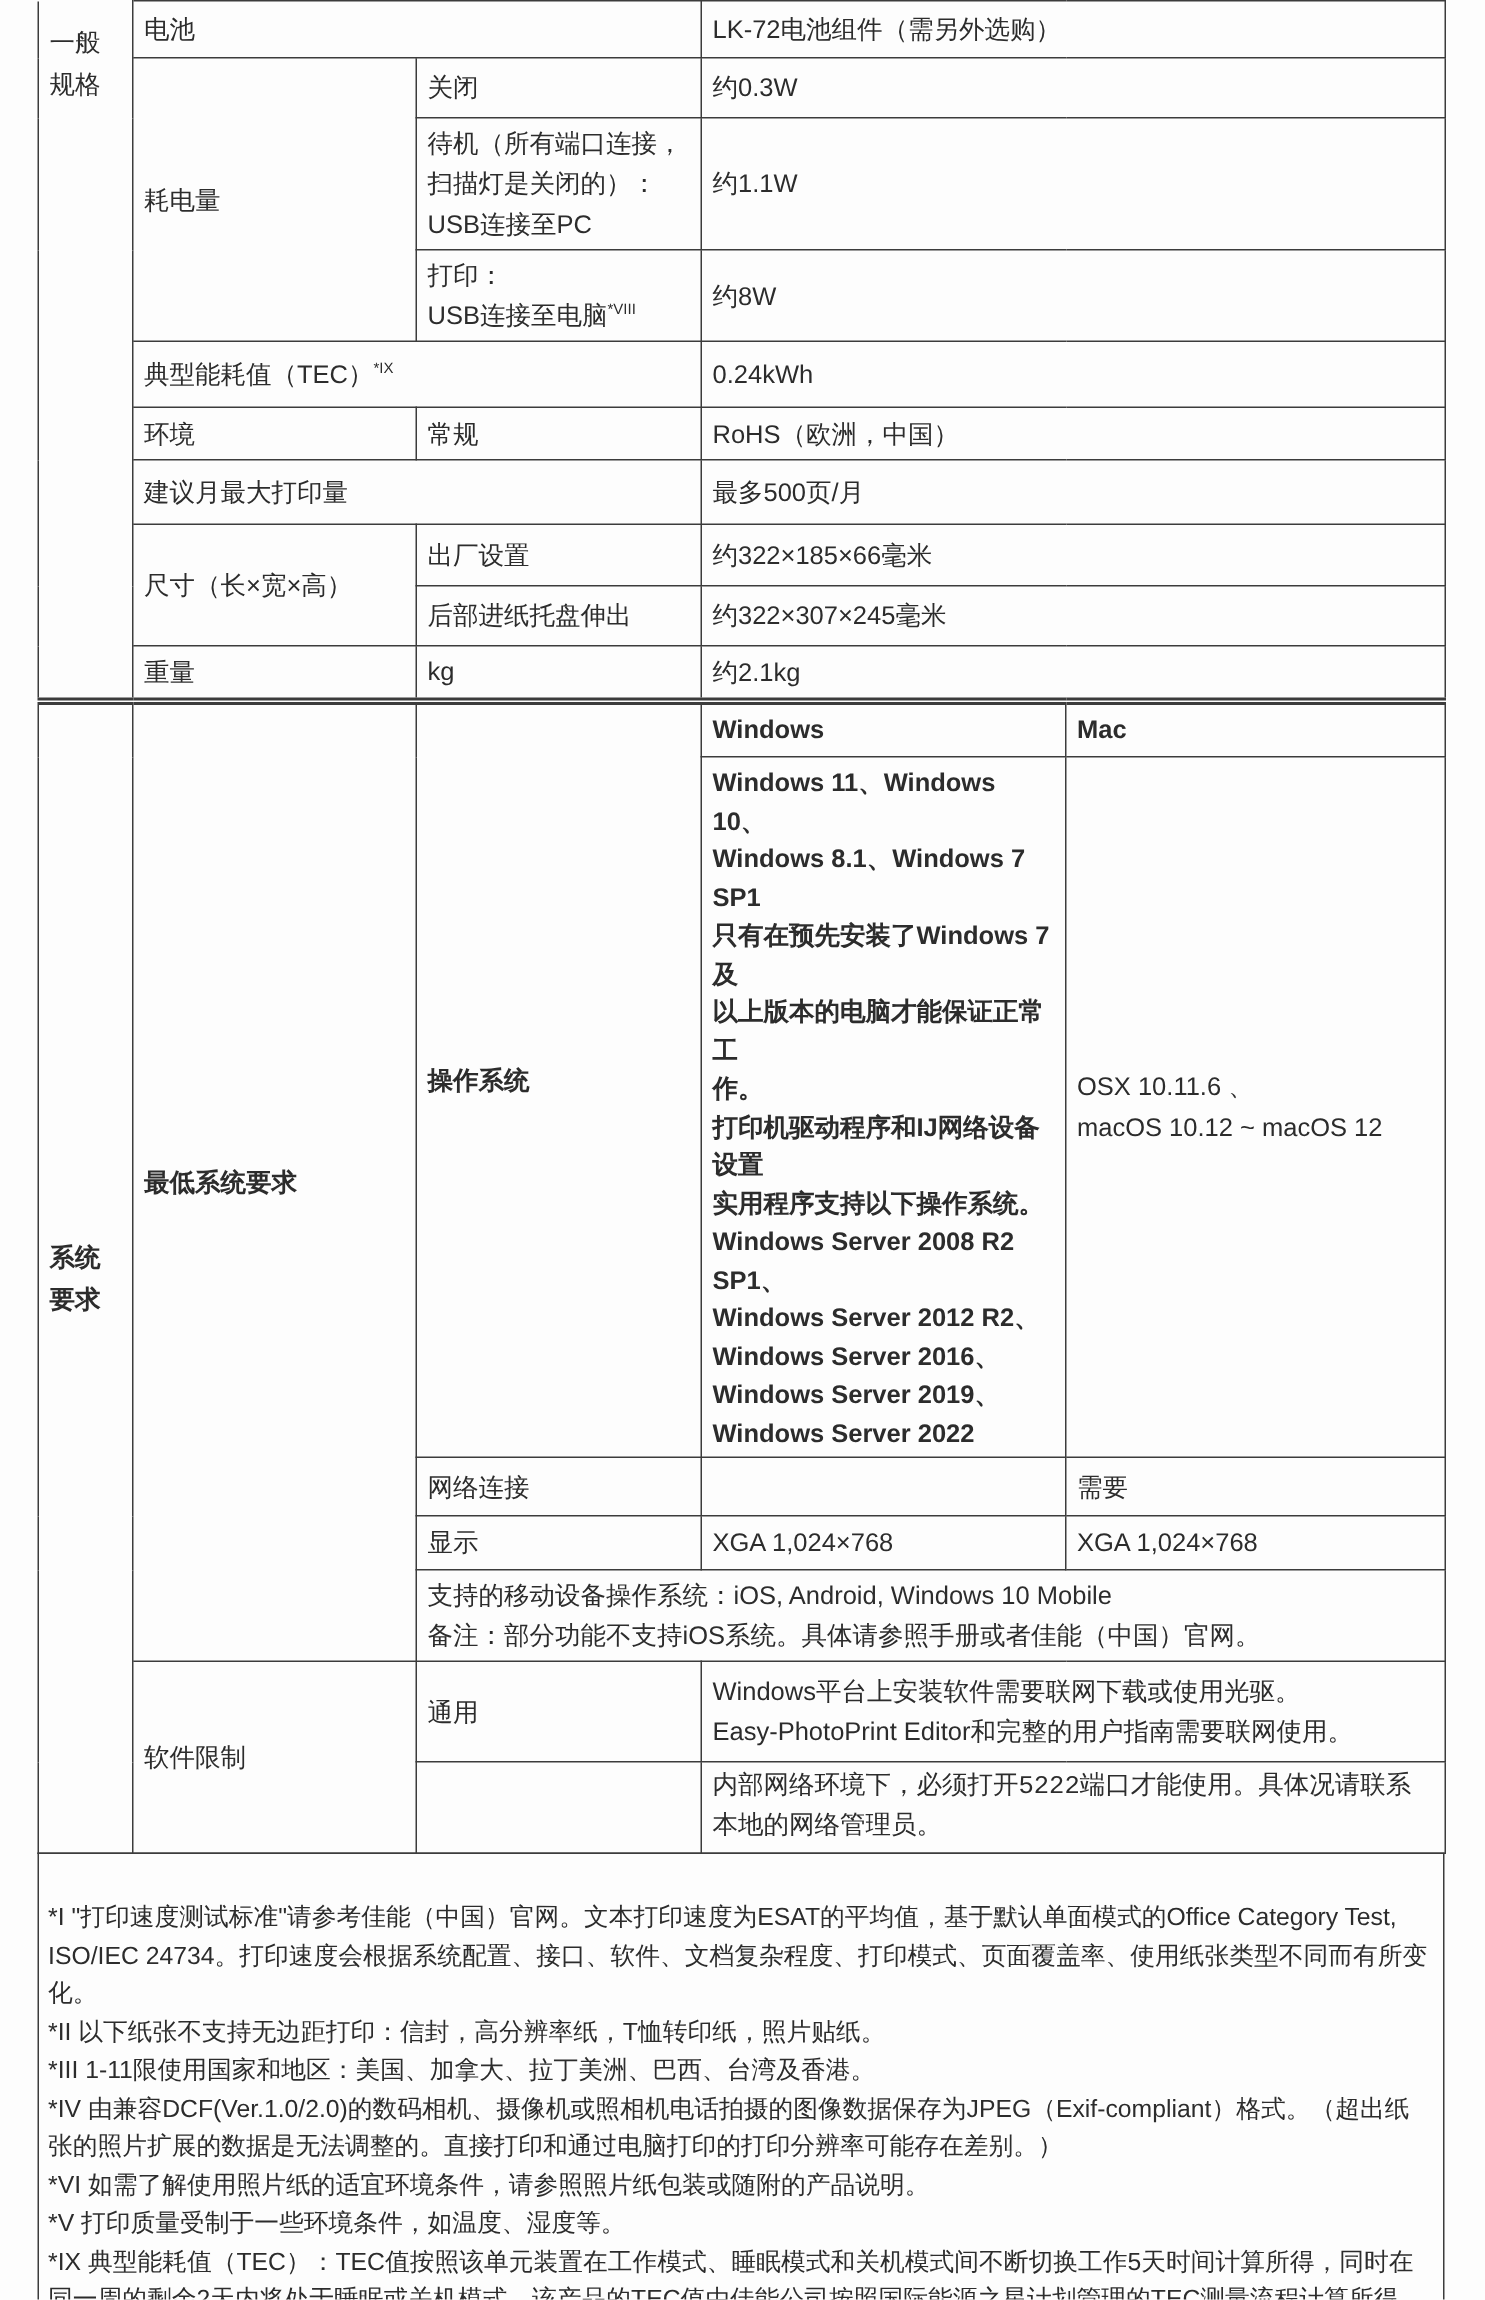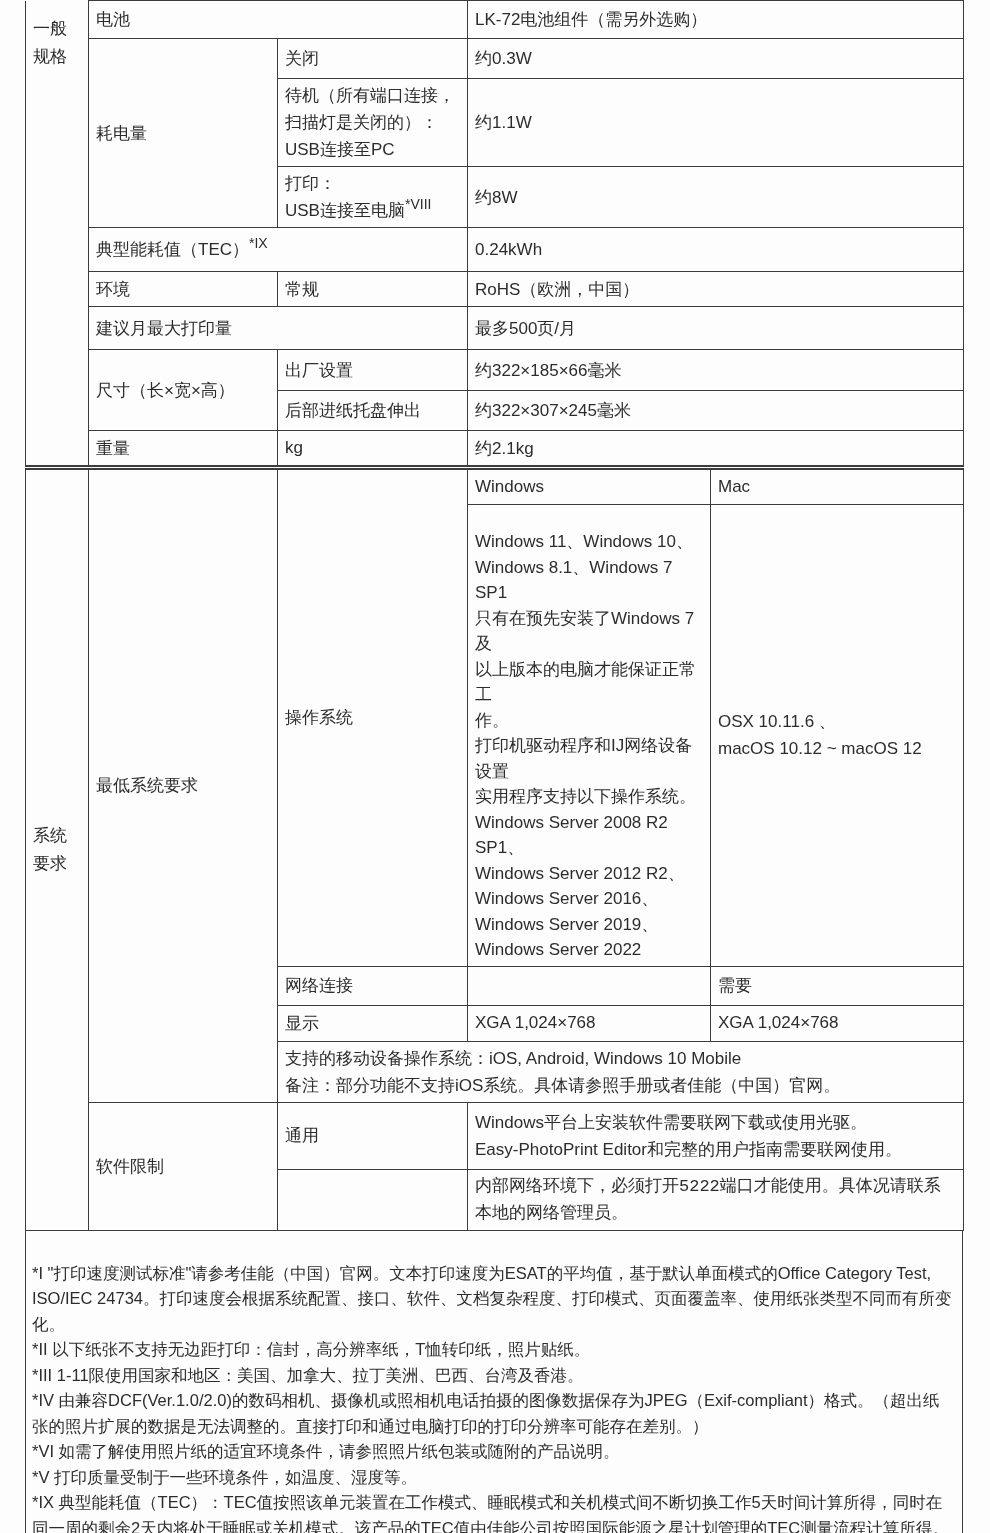--- a/index.html
+++ b/index.html
@@ -19,23 +19,23 @@
     font-size:17px;
     vertical-align:middle;
     word-break:break-word;
   }
   td.ml{white-space:pre-line;}
   .ml{white-space:pre-line;}
   td.seclabel{vertical-align:top;padding-top:14px;line-height:28px;border-top:none;}
   td.seclabel2{vertical-align:middle;line-height:28px;}
   td.lh27{line-height:27px;}
   td.lh25{line-height:25.5px;}
-  td.vtop{vertical-align:top;padding-top:24px;}
-  tr.secstart td{border-top:5px double #3c3c3c;}
-  sup.fn{font-size:14px;line-height:0;vertical-align:super;letter-spacing:0;}
+  td.vtop{vertical-align:top;padding-top:4px;font-weight:bold;}
+  tr.secstart td{border-top:5px double #3c3c3c;font-weight:bold;}
+  sup.fn{font-size:10px;line-height:0;vertical-align:super;letter-spacing:0;}
   .box{
     width:938px;margin-left:25px;margin-top:-1px;
     border:1px solid #3c3c3c;box-sizing:border-box;
     overflow:hidden;
   }
   .fnbox{height:375px;padding:30px 8px 12px 6px;}
   .fnline{font-size:16.5px;line-height:25.5px;white-space:pre-line;}
 </style>
 </head>
 <body>

